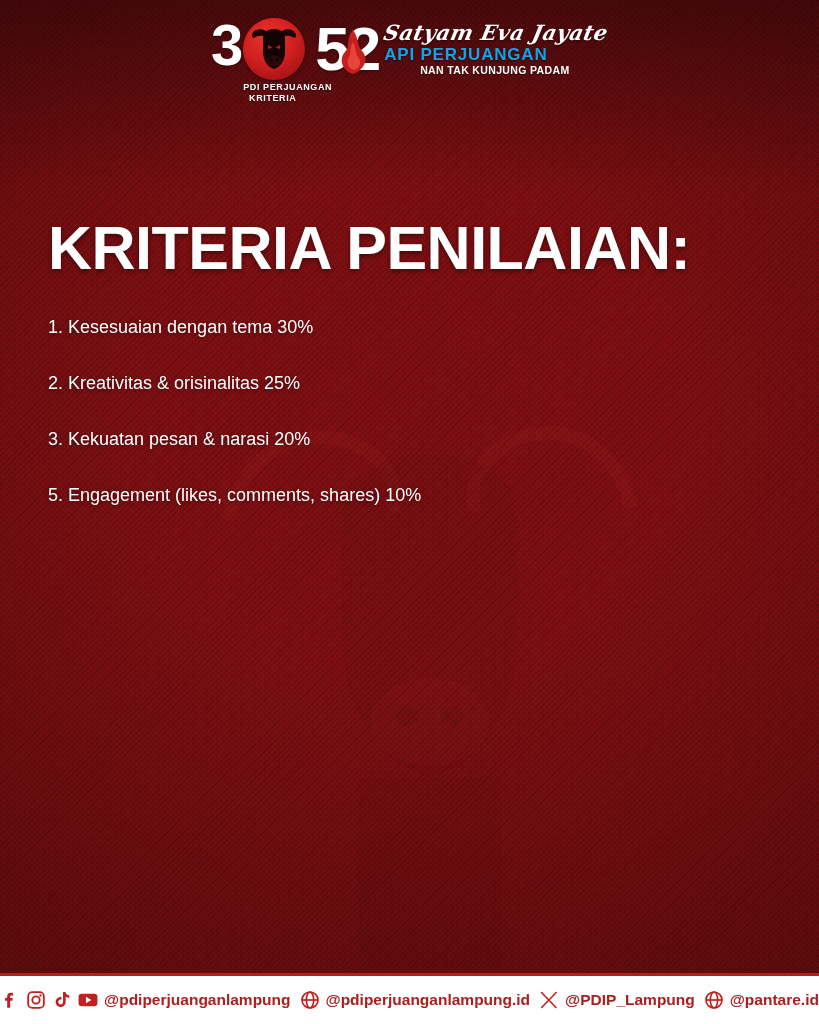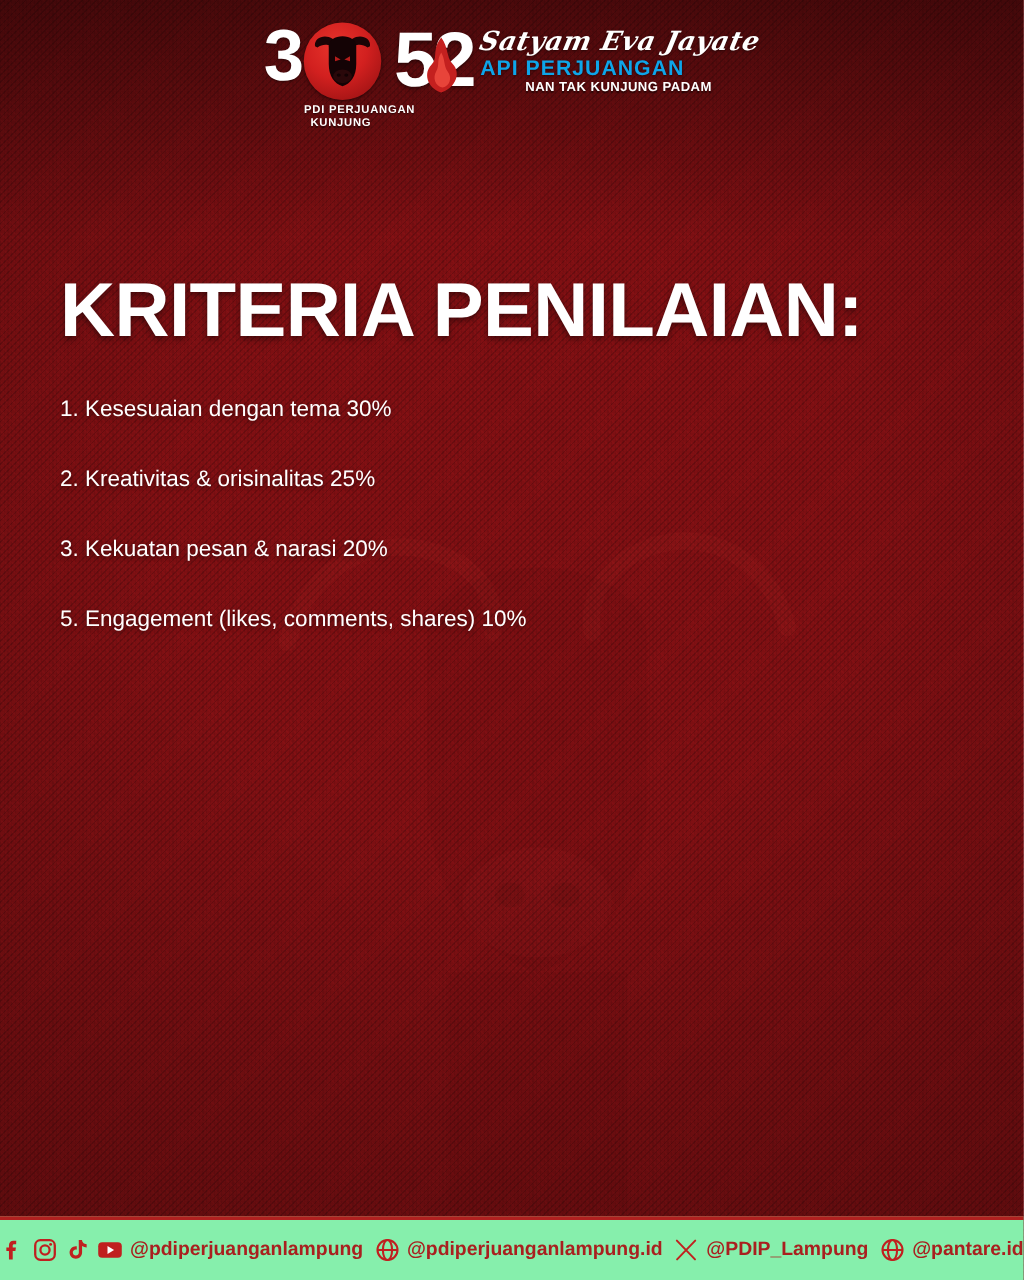--- a/index.html
+++ b/index.html
@@ -98,21 +98,21 @@
     list-style:none;margin:0;padding:0;
   }
   .criteria li{
     color:#fff;font-size:18px;font-weight:400;line-height:30px;
     margin-bottom:26px;white-space:nowrap;
     text-shadow:0 1px 4px rgba(0,0,0,.45);
   }
 
   
   .footer{
-    position:absolute;left:0;right:0;bottom:0;height:48px;background:#86efac;
+    position:absolute;left:0;right:0;bottom:0;height:48px;background:#ffffff;
     display:flex;align-items:center;justify-content:center;gap:9px;
     border-top:3px solid #b0201f;
   }
   .footer .grp{display:flex;align-items:center;gap:6px;}
   .footer .handle{
     color:#a9201f;font-size:15.5px;font-weight:700;line-height:16px;white-space:nowrap;
   }
   .ficon{width:20px;height:20px;display:block;}
   .ficon svg{width:100%;height:100%;display:block;}
 </style>
@@ -156,21 +156,21 @@
                    L 72 50 C 72 70, 63 82, 50 86
                    C 37 82, 28 70, 28 50 Z" fill="#140305"></path>
           <ellipse cx="50" cy="70" rx="15" ry="11" fill="#2a080a"></ellipse>
           <ellipse cx="44" cy="68" rx="3.2" ry="2.6" fill="#120204"></ellipse>
           <ellipse cx="56" cy="68" rx="3.2" ry="2.6" fill="#120204"></ellipse>
           <path d="M38 38 L 47 43 L 38 46 Z" fill="#b51d1b"></path>
           <path d="M62 38 L 53 43 L 62 46 Z" fill="#b51d1b"></path>
         </svg>
         <div class="pdi-caption">
           <div>PDI PERJUANGAN</div>
-          <div>KUNJUNG</div>
+          <div>KRITERIA</div>
         </div>
       </div>
     </div>
 
     <div class="lockup-right">
       <div class="num52">
         <span>52</span>
         <svg class="flame" viewBox="0 0 44 48" xmlns="http://www.w3.org/2000/svg" aria-hidden="true">
           <path d="M22 2 C 14 12, 20 18, 14 24 C 8 30, 10 42, 22 46
                    C 34 42, 38 30, 31 23 C 26 18, 28 10, 22 2 Z" fill="#c4201f"></path>

